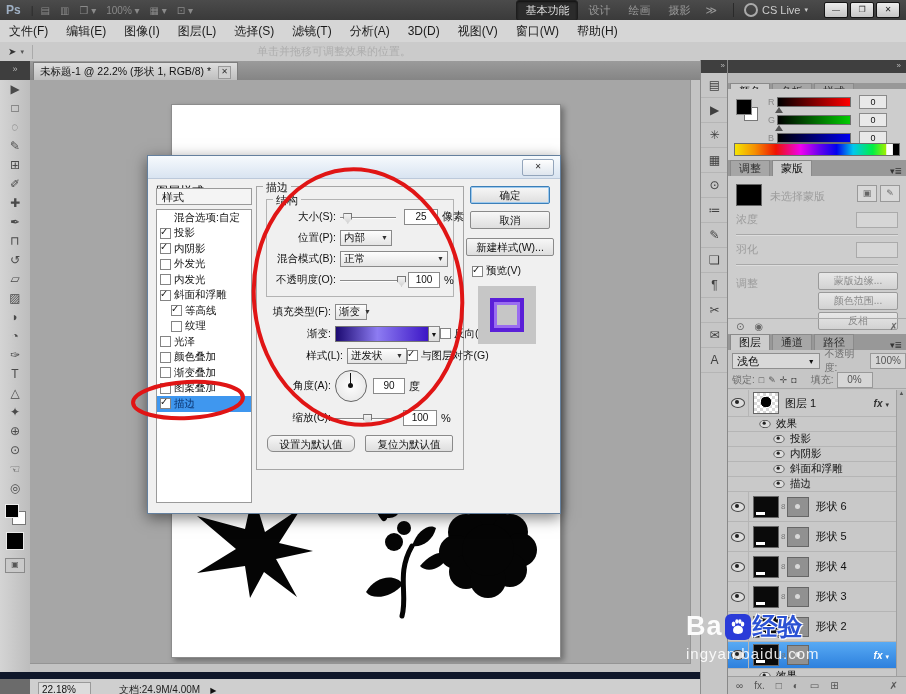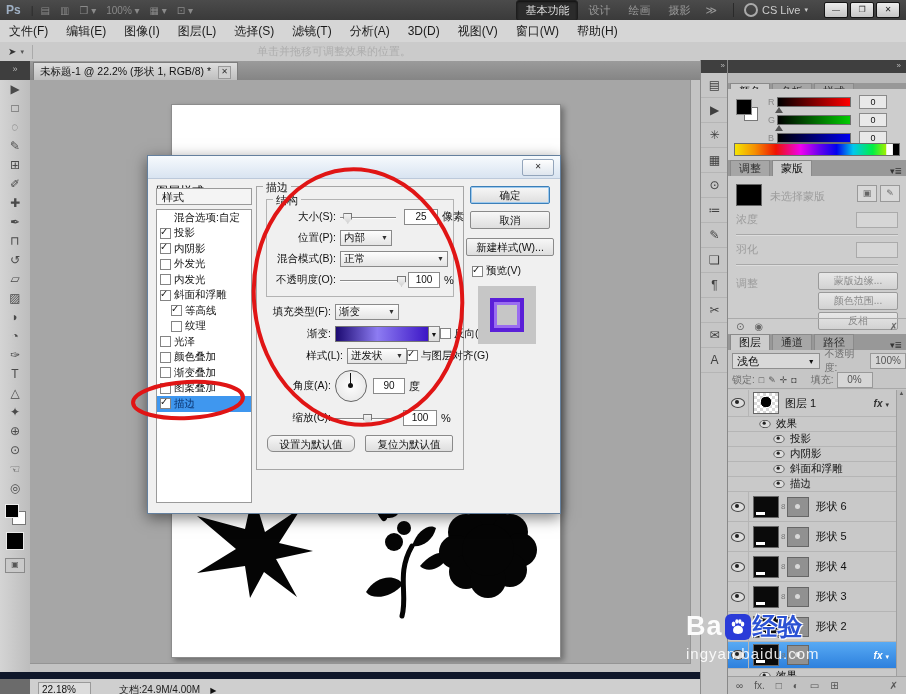--- a/index.html
+++ b/index.html
@@ -407,21 +407,21 @@
               <span class="tr"></span>
               <span class="th" style="left:92%;"></span>
             </span>
           <span class="vbox" style="width:30px;margin-left:6px;">100</span>
           <span class="unit">%</span>
         </div>
       </div>
 
       <div class="drow" style="top:116px;left:12px;right:12px;">
         <span class="dlabel" style="width:62px;">填充类型(F):</span>
-        <span class="dd" style="width:64px;">
+        <span class="dd" style="width:32px;">
             <span>渐变</span>
             <span class="ar">▼</span>
           </span>
       </div>
       <div class="drow" style="top:138px;left:12px;right:12px;">
         <span class="dlabel" style="width:62px;">渐变:</span>
         <span class="gswatch" style="background: linear-gradient(90deg, rgb(28, 10, 114), rgb(141, 124, 242) 45%, rgb(60, 22, 198));"></span>
         <span class="gsbtn">▼</span>
         <span style="width:8px;"></span>
         <span class="cb"></span>

